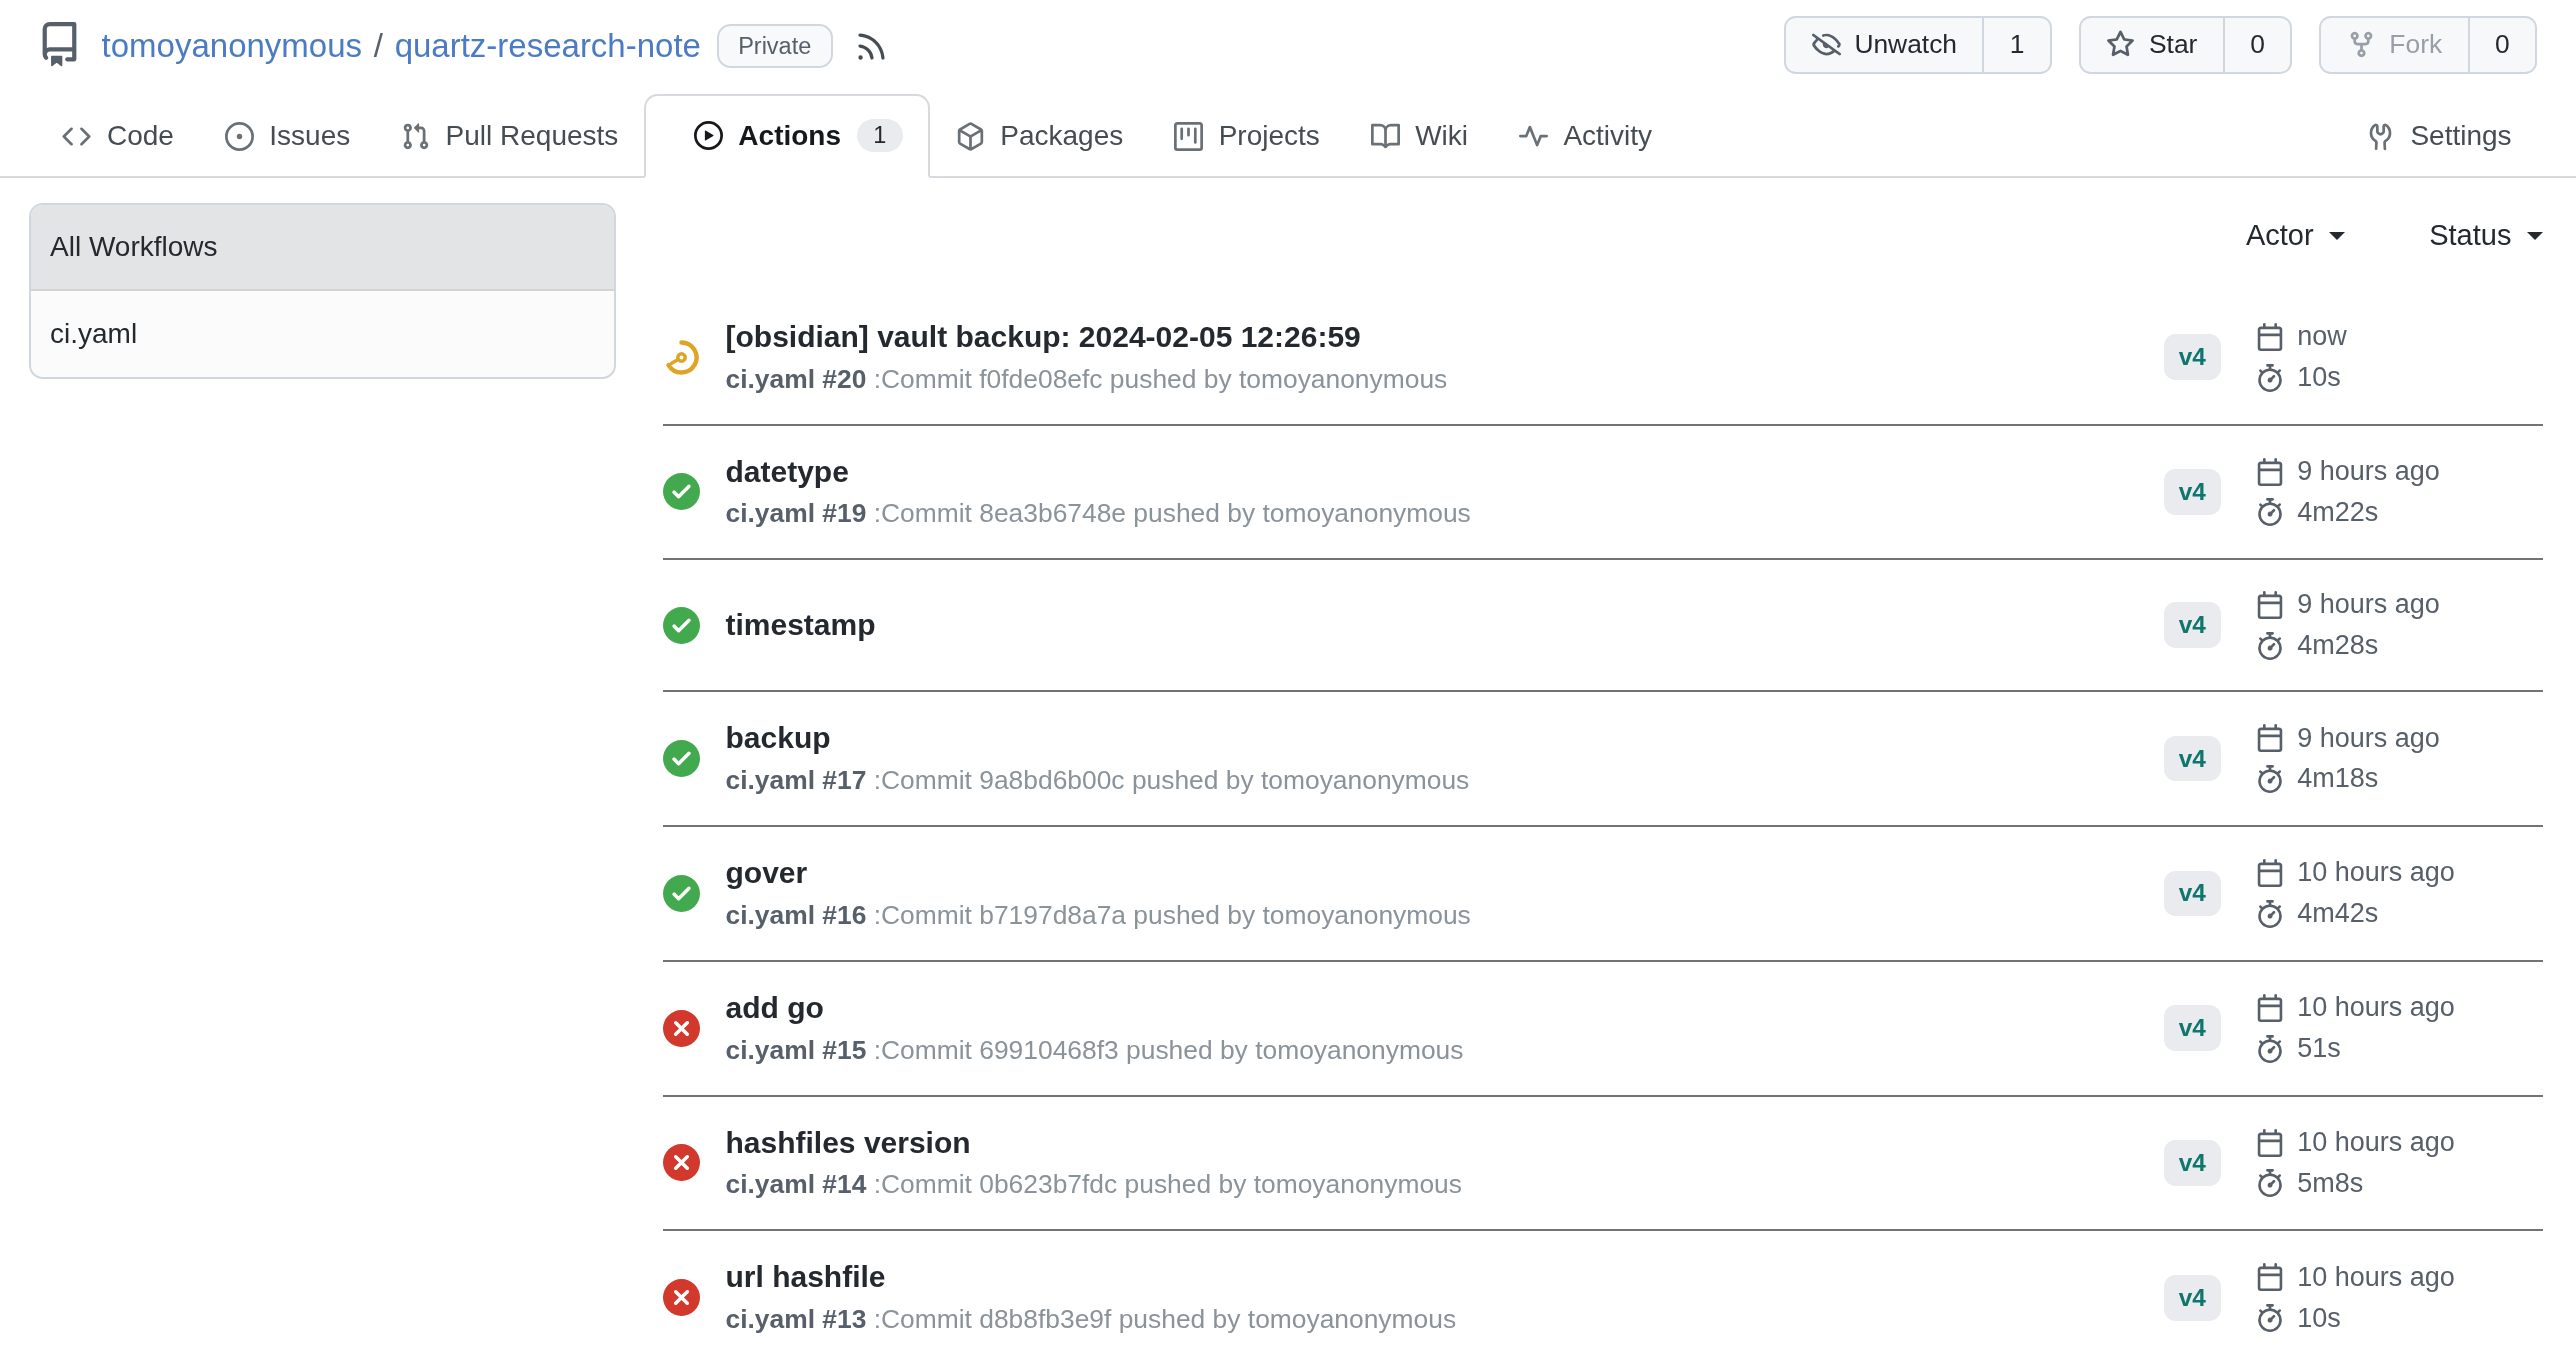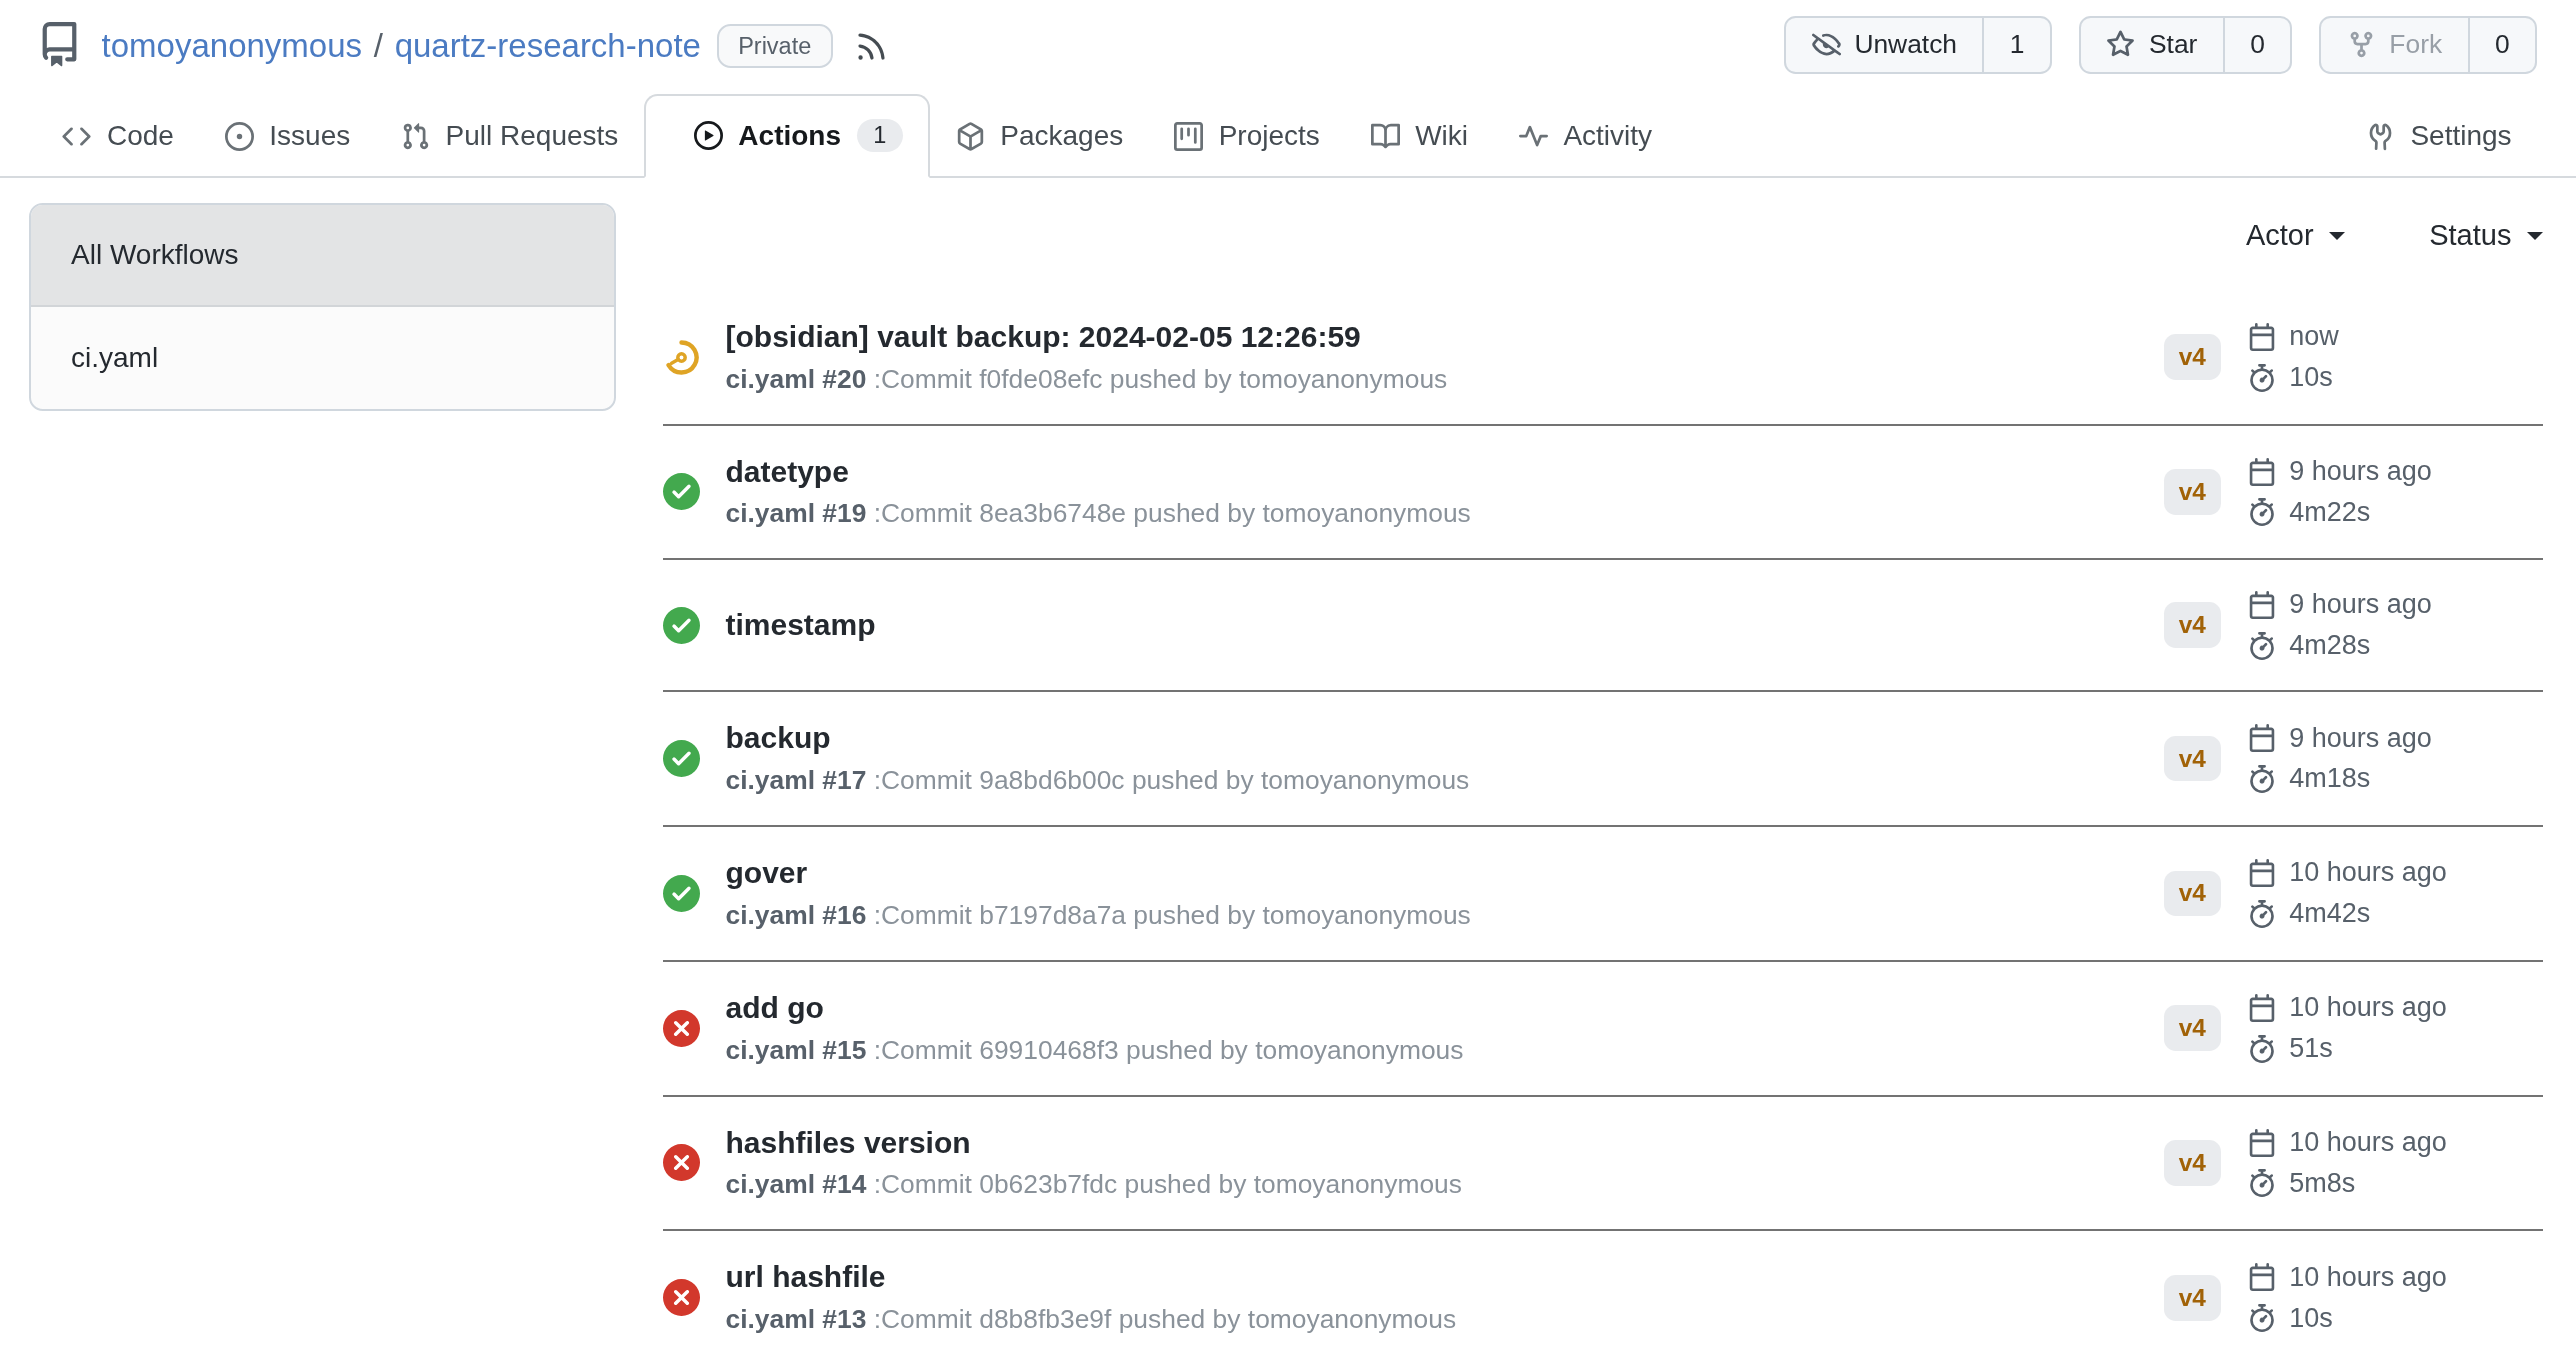--- a/index.html
+++ b/index.html
@@ -31,39 +31,39 @@
   .tab.active { background:#fff; border:2px solid #d6dade; border-bottom-color:#fff; margin-bottom:-2px;
     border-radius:13.7px 13.7px 0 0; color:#16191c; font-weight:700;padding-left:48px; }
   .tab.active .ticon { color:#16191c; }
   .tab-counter { background:#e9ebee; border-radius:977px; padding:2.9px 16.6px; font-size:23.5px; font-weight:400; color:#24292f; }
   .tab-settings { margin-left:auto; }
 
   
   .content { display:flex; align-items:flex-start; }
   .sidebar { flex:none; width:587px; margin:25.4px 0 0 29px; border:2px solid #d0d7de; border-radius:13.7px;
     overflow:hidden; background:#fbfbfb; }
-  .sb-item { height:102px; display:flex; align-items:center; padding-left:40px; font-size:28px; color:#24292f; cursor:pointer; }
+  .sb-item { height:86px; display:flex; align-items:center; padding-left:19px; font-size:28px; color:#24292f; cursor:pointer; }
   .sb-item.selected { background:#e3e4e5; border-bottom:2px solid #d2d5d8; }
 
   .main { flex:1; margin-left:47px; padding-right:33px; }
   .filters { display:flex; justify-content:flex-end; gap:84px; padding-top:41px; font-size:29px; }
   .filter { display:flex; align-items:center; gap:15.6px; cursor:pointer; }
   .caret { width:0; height:0; border:8.8px solid transparent; border-top-color:#24292f; margin-top:8.8px; }
 
   .runs-list { margin-top:39px; }
   .run-row { display:flex; align-items:center; padding:29px 0; }
   .run-row + .run-row { border-top:2px solid #737373; }
   .run-status { width:39px; flex:none; display:flex; margin-right:23.5px; }
   .run-main { flex:1; min-width:0; }
   .run-title { font-size:30px; font-weight:700; color:#24292f; text-decoration:none; display:inline-block; cursor:pointer; }
   .run-sub { margin-top:9.8px; font-size:26.4px; color:#8a929a; }
   .run-sub .ref { color:#57606a; font-weight:700; }
   .run-meta { flex:none; width:379px; display:flex; align-items:center; }
-  .art-badge { background:#e9ebee; color:#a16207; font-weight:600; font-size:24.4px;
-    padding:8.8px 14.7px; border-radius:11.7px; margin-right:27px; }
+  .art-badge { background:#e9ebee; color:#0f766e; font-weight:600; font-size:24.4px;
+    padding:8.8px 14.7px; border-radius:11.7px; margin-right:35px; }
   .meta-lines { display:flex; flex-direction:column; gap:9.8px; font-size:27px; color:#57606a; }
   .meta-line { display:flex; align-items:center; gap:13.7px; }
   .meta-line .micon { display:flex; color:#57606a; }
 </style>
 </head>
 <body>
 
 <div class="repo-header">
   <span class="repo-icon">
     <svg width="45" height="45" viewBox="0 0 16 16" fill="currentColor">

